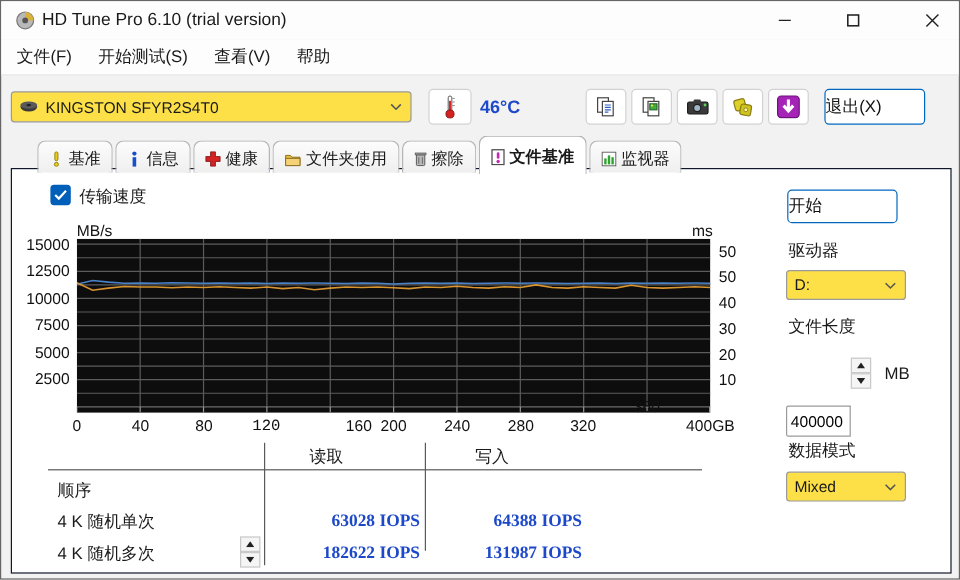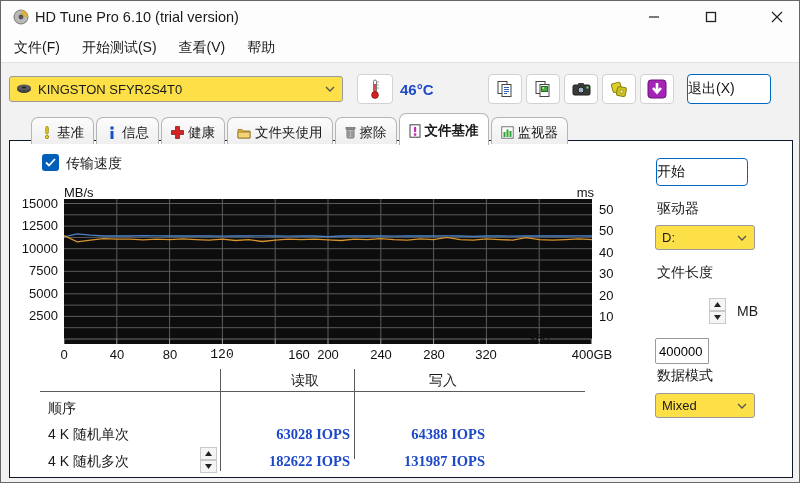--- a/index.html
+++ b/index.html
@@ -25,21 +25,21 @@
        background:linear-gradient(#fcfcfc,#efefef);font-size:13.5px;display:flex;align-items:center;gap:4px;box-sizing:content-box;white-space:nowrap;}
   .tab.active{margin-top:0;height:28px;padding-top:3px;background:#fff;font-weight:bold;}
   
   .panel{position:absolute;left:8px;top:139px;width:784px;height:338px;background:#fff;border:1px solid #0f172a;box-sizing:border-box;}
   .chk{position:absolute;left:32px;top:13px;width:17px;height:17px;background:#005fb8;border-radius:3px;display:flex;align-items:center;justify-content:center;}
   .lbl{font-size:14px;}
   .axis-unit{font-size:13px;color:#111;}
   .tick{position:absolute;font-size:13px;color:#111;height:16px;line-height:16px;}
   .rowlbl{position:absolute;font-size:14px;height:18px;line-height:18px;}
   .val{position:absolute;font-family:"Liberation Serif",serif;font-weight:bold;color:#1d49c9;font-size:14.5px;height:18px;line-height:18px;text-align:right;width:130px;}
-  .th{position:absolute;top:231px;width:104px;text-align:center;font-size:14px;padding-left:33px;}
+  .th{position:absolute;top:231px;width:104px;text-align:center;font-size:14px;}
   .tline{position:absolute;background:#5a5a5a;}
   .spin{display:flex;flex-direction:column;width:17px;box-sizing:border-box;}
   .spin div{flex:1;background:#f5f5f5;border:1px solid #c9c9c9;display:flex;align-items:center;justify-content:center;box-sizing:border-box;}
   .numin{border:1px solid #9a9a9a;border-radius:2px 0 0 2px;font-size:13px;padding:0 3px;font-family:"Liberation Sans",sans-serif;box-sizing:border-box;width:100%;height:100%;margin-top:40px;}
   .chev{flex:none;margin:0 7px;}
 </style>
 </head>
 <body>
 
 <div id="app">

